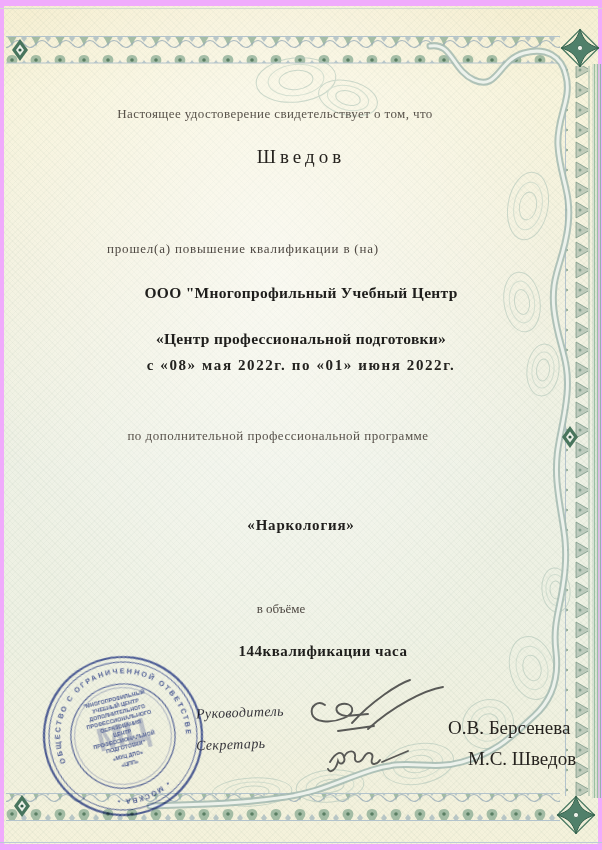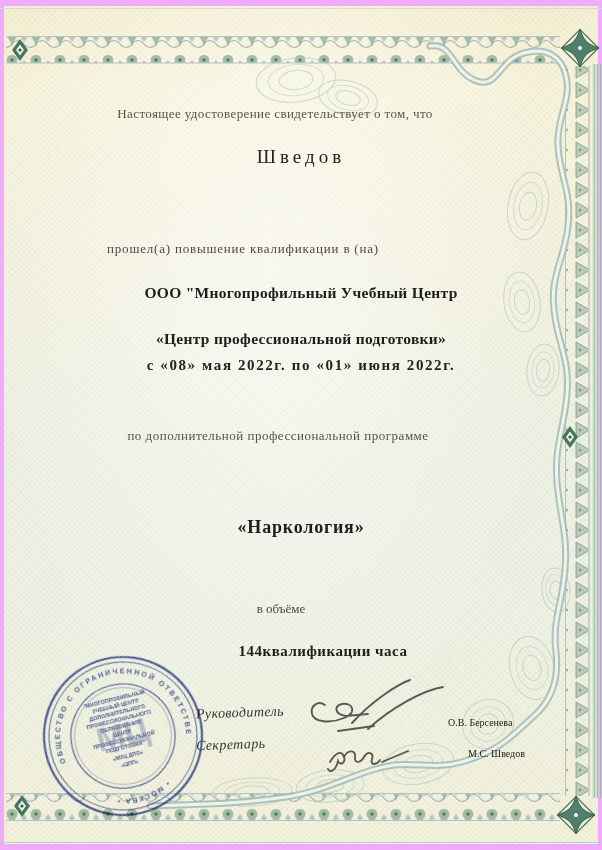--- a/index.html
+++ b/index.html
@@ -20,29 +20,29 @@
   .tline{position:absolute;left:0;right:0;text-align:center;white-space:nowrap;}
   .intro       {top:106px;color:#58524a;font-size:13px;letter-spacing:.4px;transform:translateX(-26px);}
   .surname     {top:146px;color:#26231f;font-size:19px;font-weight:normal;letter-spacing:4px;}
   .givennames  {top:173px;color:#26231f;font-size:19px;font-weight:bold;letter-spacing:3.5px;}
   .passed      {top:241px;color:#4e4842;font-size:13px;letter-spacing:.8px;transform:translateX(-58px);}
   .org1        {top:284px;color:#1f1e1c;font-size:15.5px;font-weight:bold;letter-spacing:.3px;}
   .org2        {top:307px;color:#1f1e1c;font-size:15.5px;font-weight:bold;letter-spacing:.3px;}
   .org3        {top:330px;color:#1f1e1c;font-size:15.5px;font-weight:bold;letter-spacing:.3px;}
   .period      {top:357px;color:#242320;font-size:15px;font-weight:bold;letter-spacing:1.6px;}
   .programintro{top:428px;color:#57514a;font-size:13px;letter-spacing:.5px;transform:translateX(-23px);}
-  .programname {top:517px;color:#1f1e1c;font-size:18px;font-weight:bold;letter-spacing:.8px;}
+  .programname {top:517px;color:#1f1e1c;font-size:15px;font-weight:bold;letter-spacing:.8px;}
   .volumelabel {top:601px;color:#4e4842;font-size:13px;transform:translateX(-20px);}
   .volume      {top:643px;color:#1f1e1c;font-size:15px;font-weight:bold;letter-spacing:.5px;transform:translateX(22px);}
   .volume .hours{}
   .role{position:absolute;left:196px;color:#35343a;font-size:14px;font-style:italic;
         letter-spacing:.4px;transform:rotate(-2deg);white-space:nowrap;}
   .role-head{top:705px;}
   .role-secretary{top:737px;}
-  .signer{position:absolute;color:#26231f;font-size:10px;white-space:nowrap;font-family:Liberation Serif, serif;}
+  .signer{position:absolute;color:#26231f;font-size:19px;white-space:nowrap;font-family:Liberation Serif, serif;}
   .signer-head{left:448px;top:717px;}
   .signer-secretary{left:468px;top:748px;}
   .stamp{position:absolute;left:40px;top:653px;width:166px;height:166px;
          transform:rotate(-14deg);opacity:.88;mix-blend-mode:multiply;}
   .stamp text{font-family:"Liberation Sans","DejaVu Sans",sans-serif;}
 </style>
 </head>
 <body>
 
 <div class="sheet">

